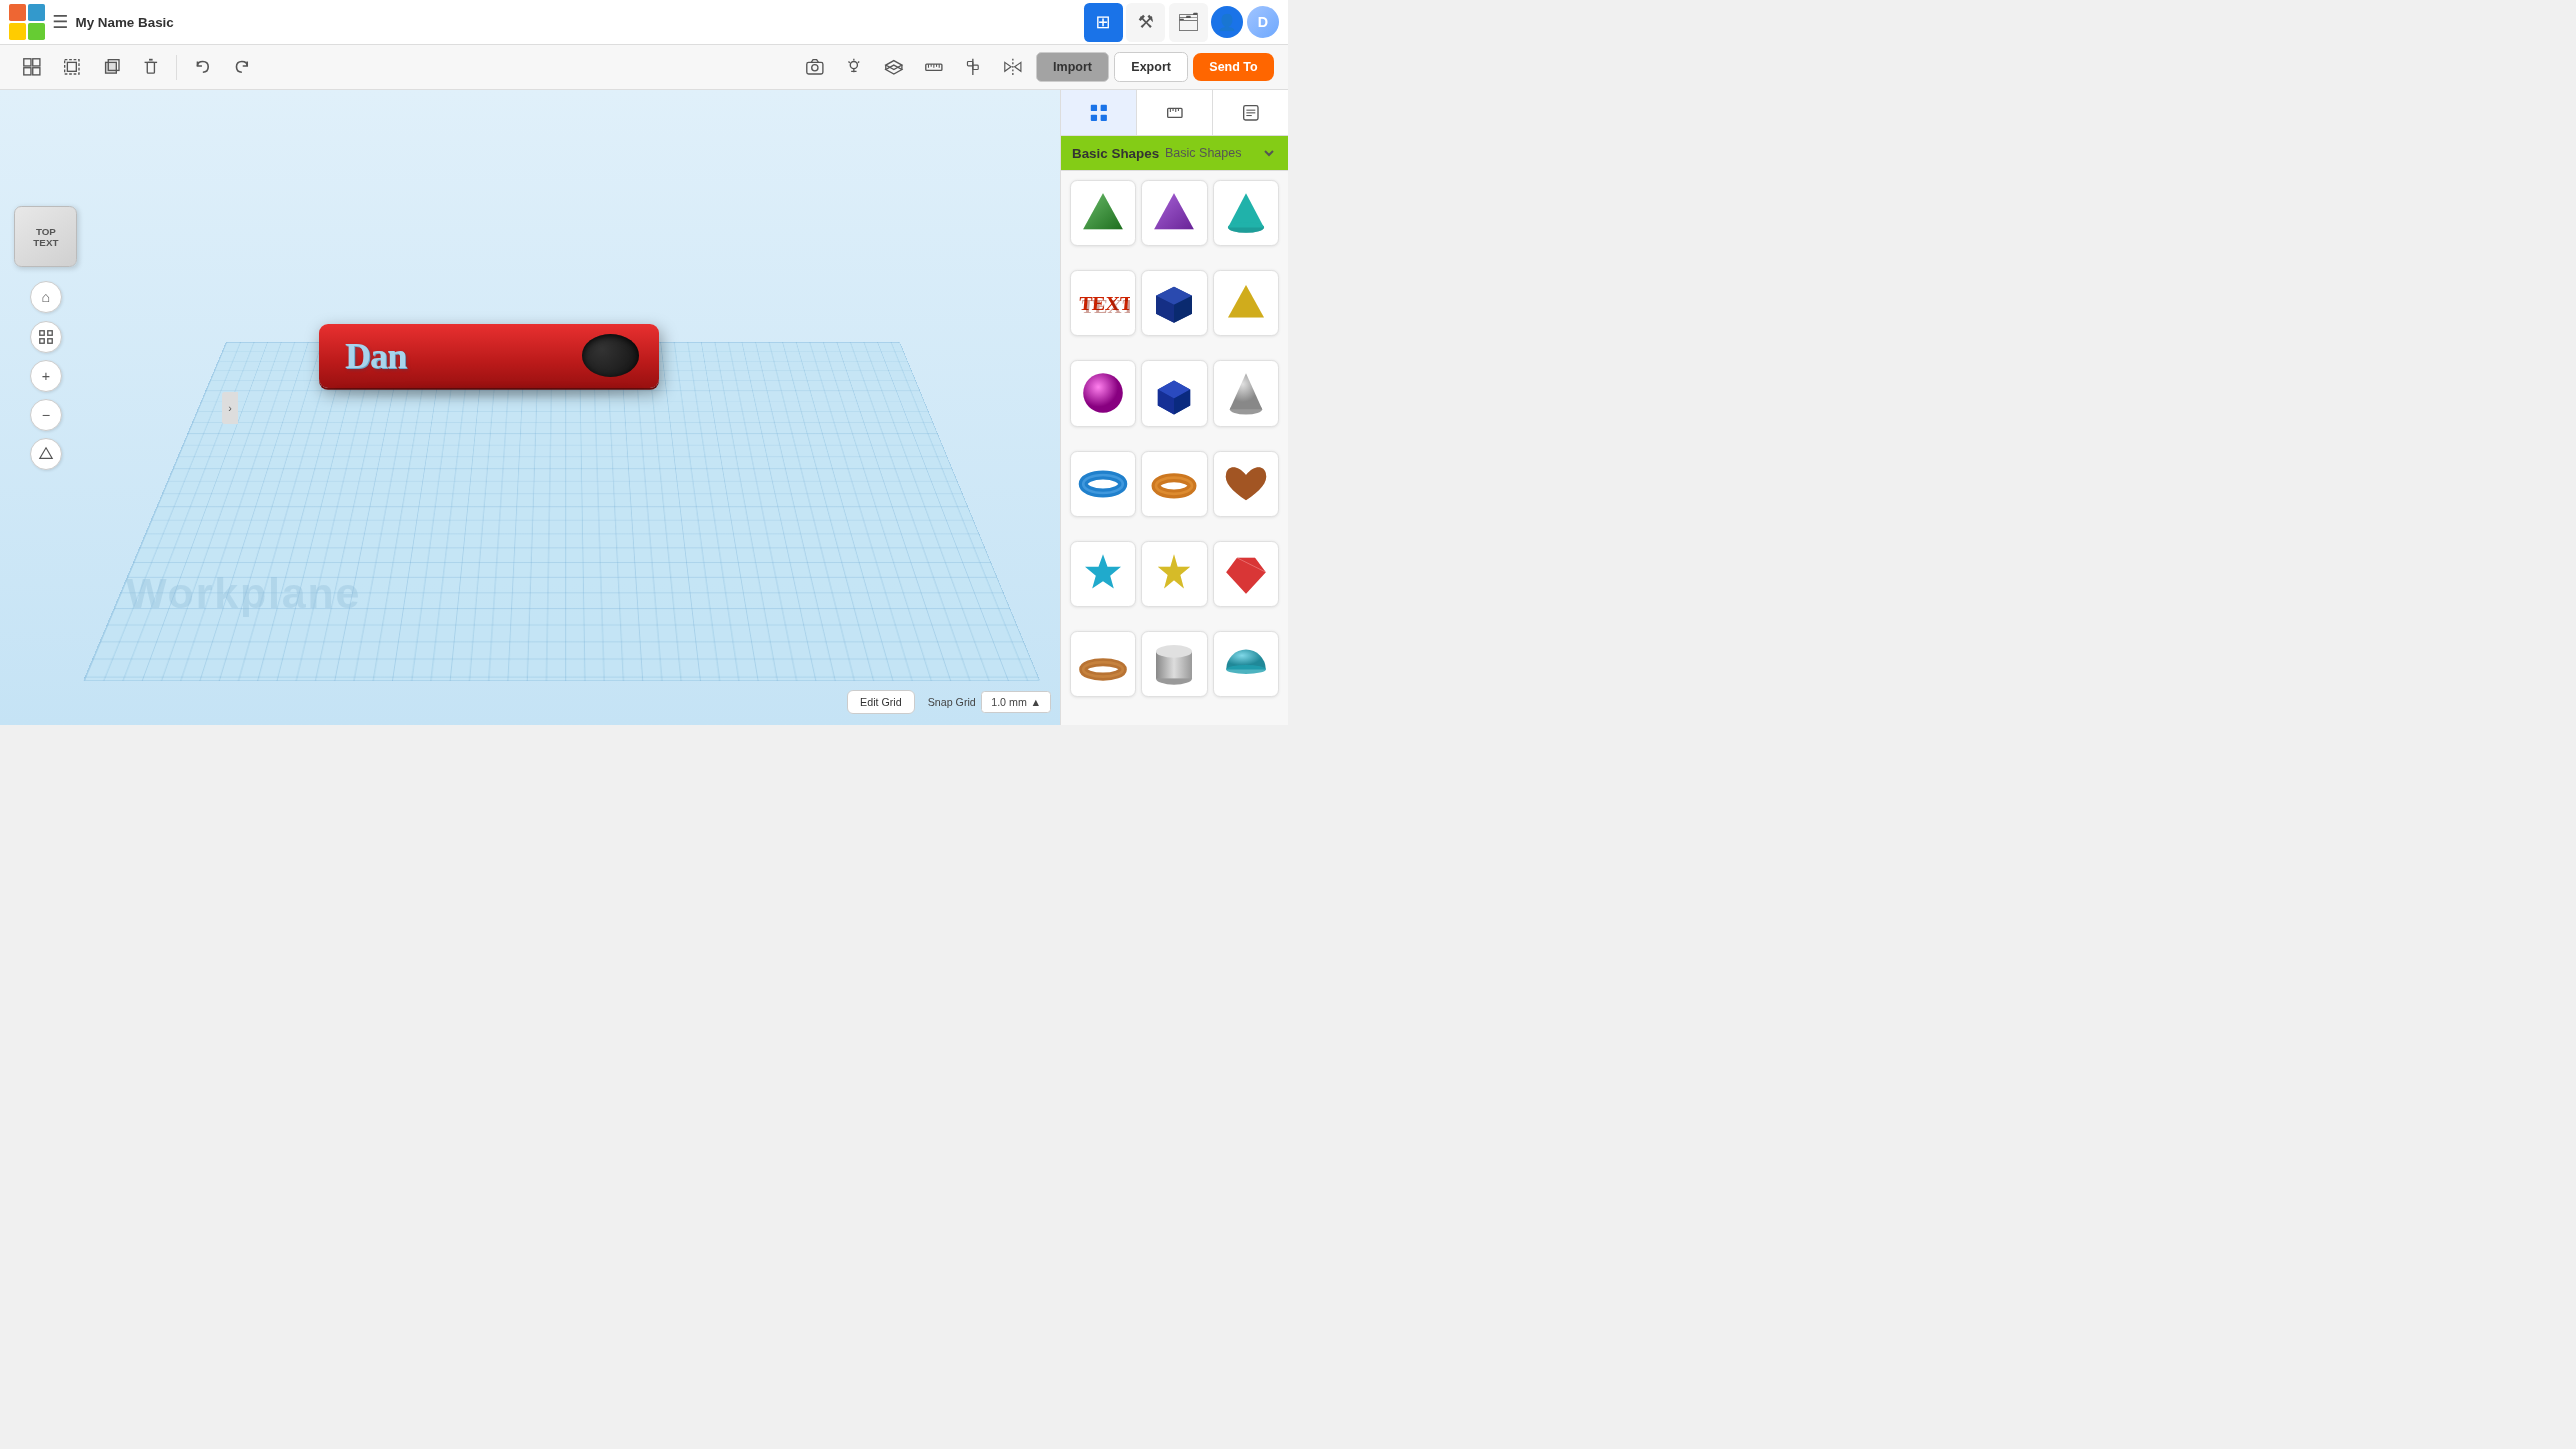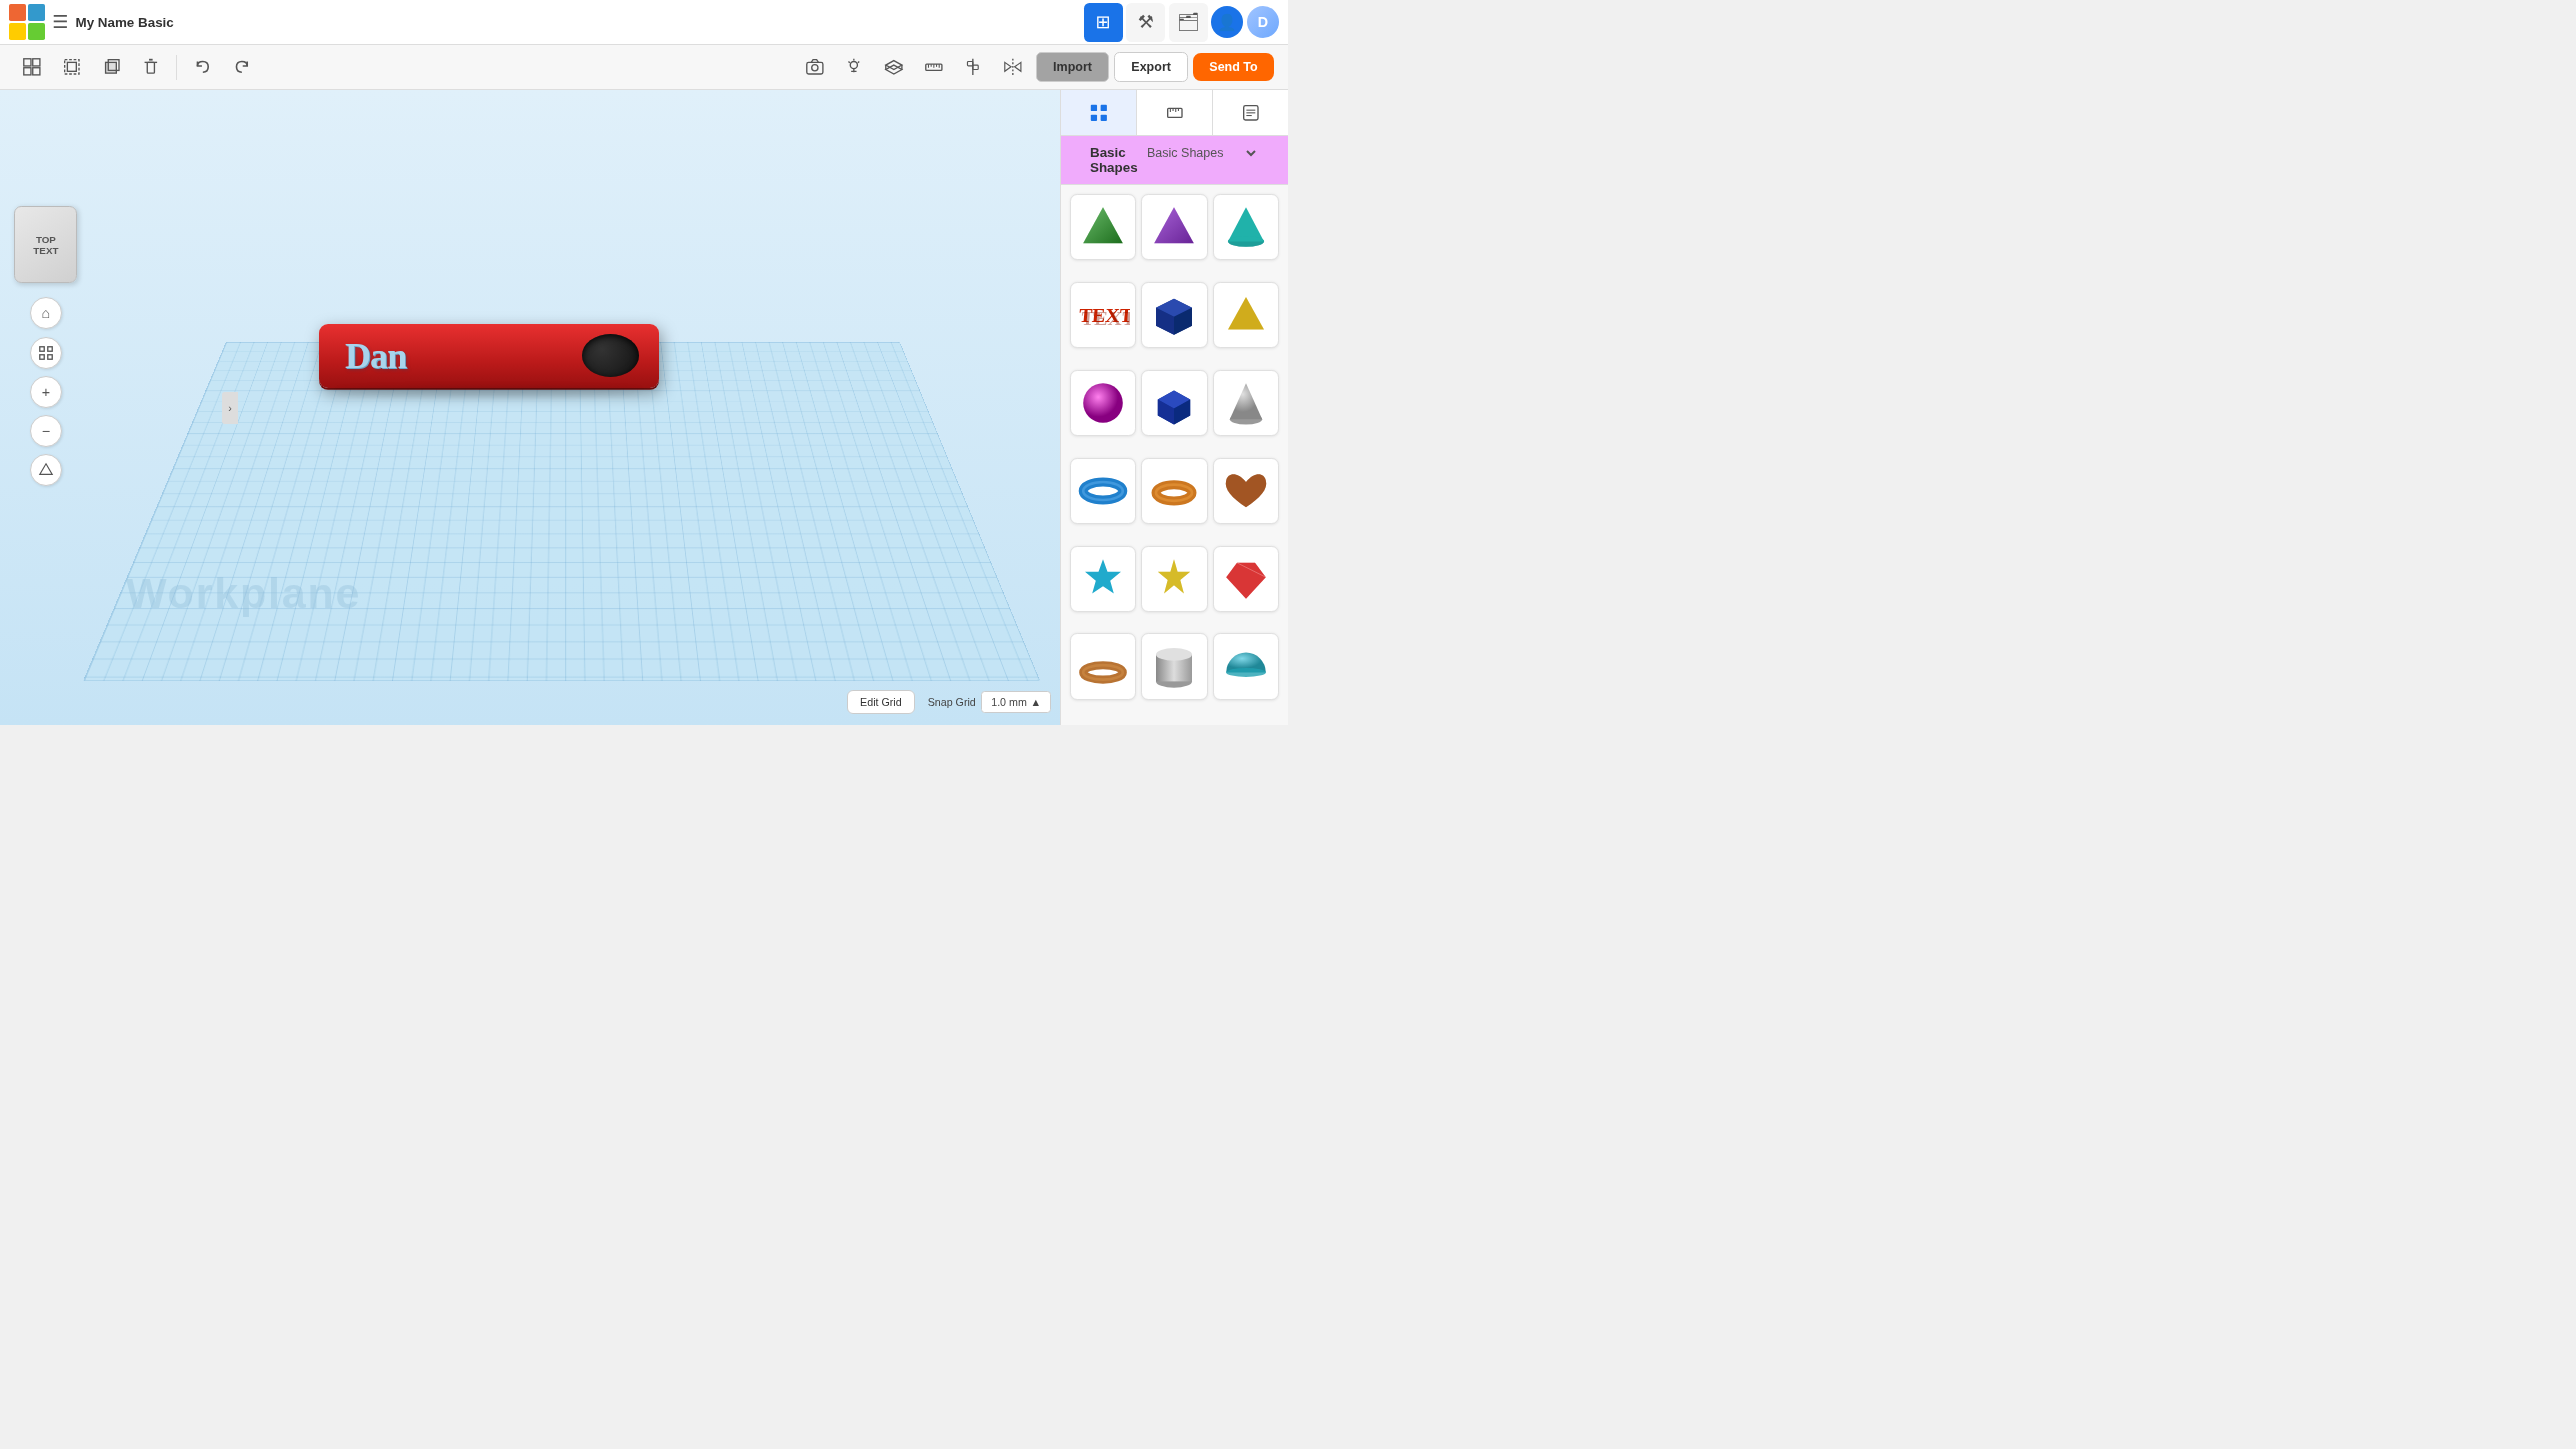--- a/index.html
+++ b/index.html
@@ -58,21 +58,21 @@
 
     
     .left-panel {
       display: flex; flex-direction: column; align-items: center;
       padding: 9px 5.4px; gap: 7.2px; background: transparent; position: absolute;
       left: 9px; top: 107px; z-index: 10;
     }
 
     
     .view-cube {
-      width: 63px; height: 77px; border-radius: 7.2px;
+      width: 63px; height: 61px; border-radius: 7.2px;
       background: linear-gradient(145deg, #e8e8e8, #d0d0d0);
       border: 0.9px solid #bbb; display: flex; flex-direction: column;
       align-items: center; justify-content: center; cursor: pointer;
       font-size: 10.7px; font-weight: bold; color: #555; margin-bottom: 7.2px;
       box-shadow: 1.8px 1.8px 5.4px rgba(0,0,0,0.15);
     }
     .view-cube .top { font-size: 9.8px; }
     .view-cube .front { font-size: 9.8px; }
 
     .left-icon-btn {
@@ -96,22 +96,22 @@
     }
     .right-icon-btn {
       flex: 1; height: 45px; display: flex; align-items: center; justify-content: center;
       cursor: pointer; font-size: 18px; color: #555; border-right: 0.9px solid #ddd;
     }
     .right-icon-btn:last-child { border-right: none; }
     .right-icon-btn.active { background: #e8f0fe; color: #1a73e8; }
 
     
     .shapes-header {
-      display: flex; align-items: flex-start; padding: 9px 29px;
-      border-bottom: 0.9px solid #ddd; background: #f0abfc;
+      display: flex; align-items: center; padding: 9px 11px;
+      border-bottom: 0.9px solid #ddd; background: #84cc16;
     }
     .shapes-title { font-size: 13.4px; font-weight: 600; color: #333; flex: 1; }
     .shapes-select {
       border: none; background: transparent; font-size: 12.5px; color: #555; cursor: pointer;
     }
 
     .shapes-grid {
       display: grid; grid-template-columns: repeat(3, 1fr);
       gap: 5.4px; padding: 9px; overflow-y: auto; flex: 1;
     }

